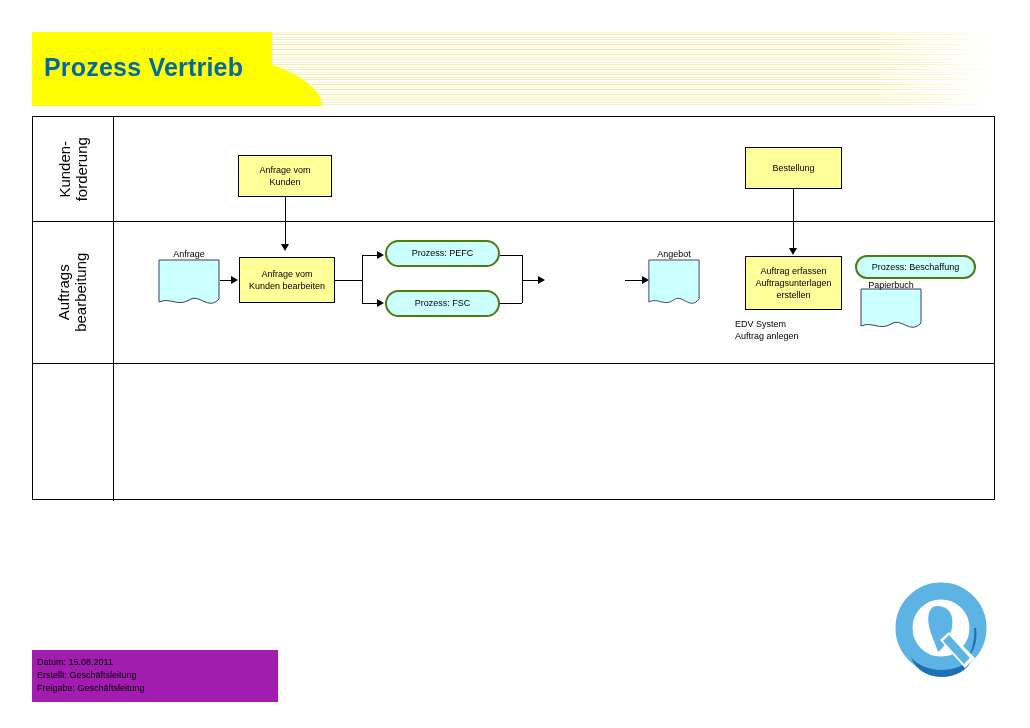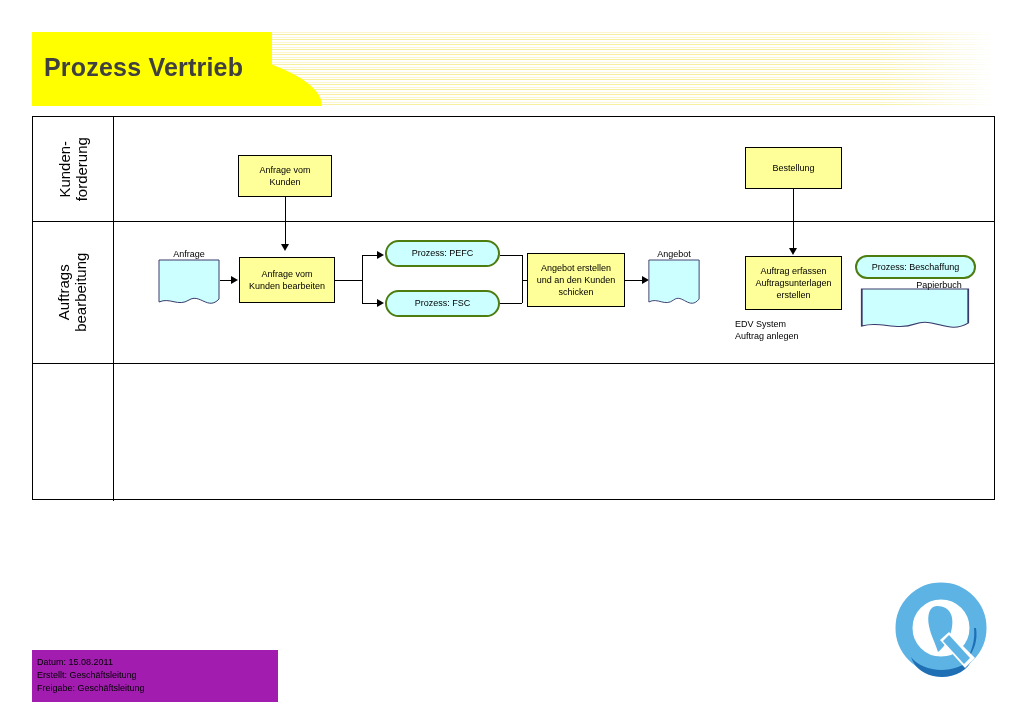--- a/index.html
+++ b/index.html
@@ -53,21 +53,21 @@
     width: 240px;
     height: 74px;
     background: #ffff00;
   }
   #page-title {
     position: absolute;
     left: 44px;
     top: 53px;
     font-size: 25px;
     font-weight: bold;
-    color: #404040;
+    color: #0369a1;
     letter-spacing: 0.2px;
     white-space: nowrap;
     z-index: 5;
     text-align: center;
   }
 
   
   #lane-table {
     position: absolute;
     left: 32px;
@@ -293,27 +293,20 @@
       <div class="shape rounded-proc" style="left:271px; top:68px; width:115px; height:27px;">
         <span>Prozess: FSC</span>
       </div>
 
       <div class="ln-h" style="left:386px; top:33px; width:22px;"></div>
       <div class="ln-h" style="left:386px; top:81px; width:22px;"></div>
       <div class="ln-v" style="left:408px; top:33px; height:48px;"></div>
       <div class="ln-h" style="left:408px; top:58px; width:17px;"></div>
       <div class="arrow-r" style="left:424px; top:54px;"></div>
 
-      <div class="shape proc-box" style="left:413px; top:31px; width:98px; height:54px;">
-        <div>
-          <span>Angebot erstellen</span><br>
-          <span>und an den Kunden</span><br>
-          <span>schicken</span>
-        </div>
-      </div>
 
       <div class="ln-h" style="left:511px; top:58px; width:18px;"></div>
       <div class="arrow-r" style="left:528px; top:54px;"></div>
 
       <div class="doc-shape" style="left:534px; top:37px; width:52px; height:50px;">
         <svg viewBox="0 0 59 50" preserveAspectRatio="none">
           <path d="M1,1 L58,1 L58,40 C47,52 39,34 29,41 C19,48 11,38 1,43 Z" fill="#ccffff" stroke="#3a3a6a" stroke-width="1"></path>
         </svg>
         <div class="doc-label" style="margin-top:-10px;">Angebot</div>
       </div>
@@ -328,21 +321,21 @@
 
       <div class="caption-text" style="left:621px; top:96px; width:118px;">
         <span>EDV System</span><br>
         <span>Auftrag anlegen</span>
       </div>
 
       <div class="shape rounded-proc" style="left:741px; top:33px; width:121px; height:24px;">
         <span>Prozess: Beschaffung</span>
       </div>
 
-      <div class="doc-shape" style="left:746px; top:66px; width:62px; height:45px;padding-left:48px;">
+      <div class="doc-shape" style="left:746px; top:66px; width:62px; height:45px;">
         <svg viewBox="0 0 62 45" preserveAspectRatio="none">
           <path d="M1,1 L61,1 L61,35 C50,47 42,29 31,36 C20,43 12,33 1,38 Z" fill="#ccffff" stroke="#3a3a6a" stroke-width="1"></path>
         </svg>
         <div class="doc-label" style="margin-top:-8px;">Papierbuch</div>
       </div>
 
     </div>
   </div>
 
   <div class="lane-row r3">

